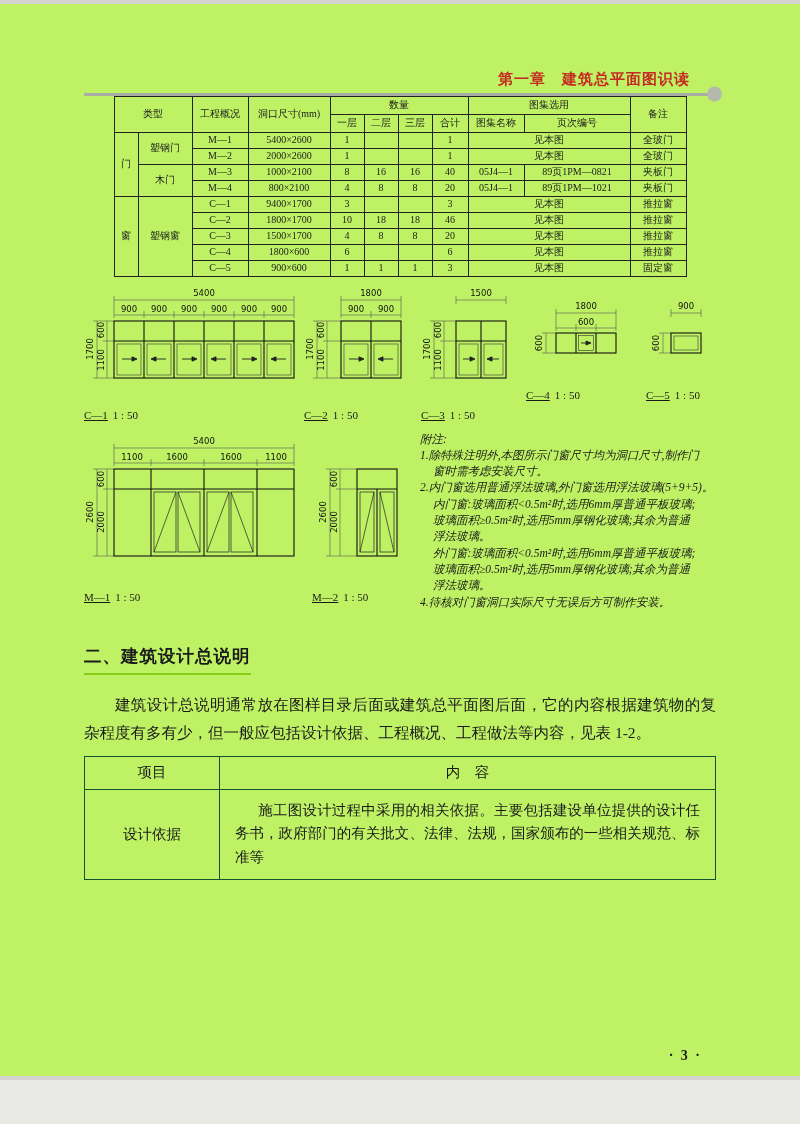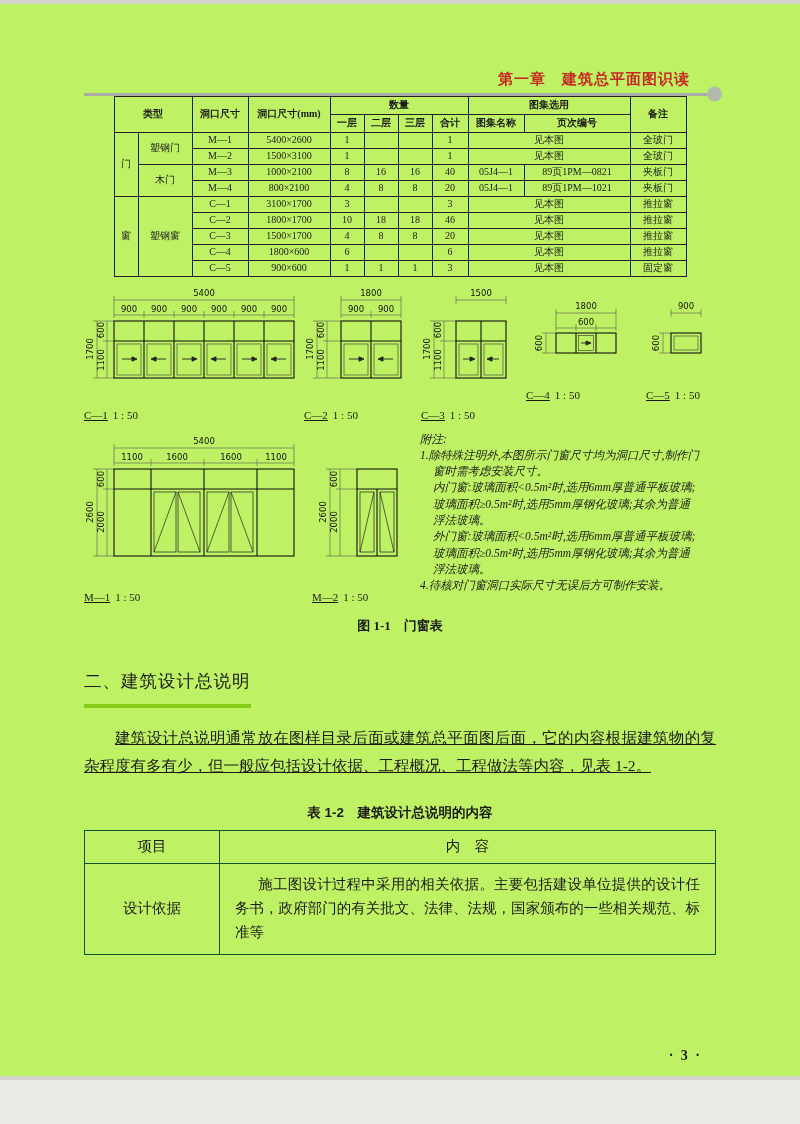--- a/index.html
+++ b/index.html
@@ -11,40 +11,40 @@
   
   .hdr{padding-top:70px;}
   .chapter{color:#c52a22;font-weight:bold;font-size:15px;text-align:right;letter-spacing:1px;padding-right:26px;margin-bottom:4px;font-family:"Liberation Sans",sans-serif;}
   .hdr-rule{height:2.5px;background:#a9aca4;position:relative;}
   .hdr-dot{position:absolute;right:-6px;top:50%;transform:translateY(-50%);width:15px;height:15px;border-radius:50%;background:#b4b9ae;}
 
   
   .dw-title{text-align:center;font-size:12px;margin:12px 0 3px;}
   table.dw{border-collapse:collapse;margin:0 auto;font-size:10px;}
   table.dw th,table.dw td{border:1px solid #222;text-align:center;padding:1px 2px;font-weight:normal;line-height:1.25;height:13px;}
-  table.dw th{height:15px;font-weight:bold;}
+  table.dw th{height:15px;}
 
   
   .row1{display:flex;justify-content:space-between;align-items:flex-start;margin-top:10px;}
   .row2{display:flex;align-items:flex-start;margin-top:14px;}
   .dwg-item{display:flex;flex-direction:column;}
   .fig-label{font-size:11px;margin-top:2px;white-space:nowrap;}
   .fig-name{text-decoration:underline;margin-right:5px;}
   .dt{font-size:8.5px;fill:#111;font-family:"DejaVu Sans",sans-serif;}
 
   
   .notes{flex:1;padding-left:8px;font-size:11.5px;line-height:1.42;margin-top:-4px;white-space:nowrap;font-style:italic;}
   .notes .ind{padding-left:13px;}
 
   .caption{text-align:center;font-weight:bold;font-size:13px;margin-top:14px;}
 
   
   .sec-head-wrap{margin-top:34px;}
-  .sec-head{display:inline-block;font-weight:normal;font-size:17.5px;letter-spacing:1px;padding-bottom:11px;border-bottom:4px solid #84cc16;font-family:"Liberation Sans",sans-serif;}
-  .para{font-size:15.5px;line-height:1.82;text-align:justify;text-indent:2em;margin:0;text-decoration:underline;}
+  .sec-head{display:inline-block;font-weight:bold;font-size:17.5px;letter-spacing:1px;padding-bottom:5px;border-bottom:2px solid #84cc16;font-family:"Liberation Sans",sans-serif;}
+  .para{font-size:15.5px;line-height:1.82;text-align:justify;text-indent:2em;margin:0;}
   .paras{margin-top:16px;}
 
   
   .t2-title{text-align:center;font-weight:bold;font-size:13.5px;margin-top:24px;font-family:"Liberation Sans",sans-serif;}
   table.t2{width:100%;border-collapse:collapse;margin-top:8px;font-size:14.5px;}
   table.t2 th,table.t2 td{border:1px solid #14532d;font-weight:normal;}
   table.t2 th{height:30px;text-align:center;}
   .t2-item{width:132px;text-align:center;}
   .t2-content-text{margin:0;padding:8px 14px;text-indent:1.6em;line-height:1.65;text-align:justify;}
 
@@ -78,21 +78,21 @@
           <col style="width:34px">
           <col style="width:34px">
           <col style="width:36px">
         <col style="width:56px">
           <col style="width:106px">
           <col style="width:56px">
       </colgroup>
       <tbody>
           <tr>
         <th colspan="2" rowspan="2">类型</th>
-        <th rowspan="2">洞口尺寸</th>
+        <th rowspan="2">工程概况</th>
         <th rowspan="2">洞口尺寸(mm)</th>
         <th colspan="4">数量</th>
         <th colspan="2">图集选用</th>
         <th rowspan="2">备注</th>
       </tr>
       <tr>
         <th>一层</th>
         <th>二层</th>
         <th>三层</th>
         <th>合计</th>
@@ -106,21 +106,21 @@
         <td>5400×2600</td>
         <td>1</td>
         <td></td>
         <td></td>
         <td>1</td>
         <td colspan="2">见本图</td>
         <td>全玻门</td>
       </tr>
       <tr>
         <td>M—2</td>
-        <td>1500×3100</td>
+        <td>2000×2600</td>
         <td>1</td>
         <td></td>
         <td></td>
         <td>1</td>
         <td colspan="2">见本图</td>
         <td>全玻门</td>
       </tr>
       <tr>
         <td rowspan="2">木门</td>
         <td>M—3</td>
@@ -141,21 +141,21 @@
         <td>8</td>
         <td>20</td>
         <td>05J4—1</td>
         <td>89页1PM—1021</td>
         <td>夹板门</td>
       </tr>
       <tr>
         <td rowspan="5">窗</td>
         <td rowspan="5">塑钢窗</td>
         <td>C—1</td>
-        <td>3100×1700</td>
+        <td>9400×1700</td>
         <td>3</td>
         <td></td>
         <td></td>
         <td>3</td>
         <td colspan="2">见本图</td>
         <td>推拉窗</td>
       </tr>
       <tr>
         <td>C—2</td>
         <td>1800×1700</td>
@@ -478,40 +478,39 @@
         </svg>
         <div class="fig-label">
           <span class="fig-name">M—2</span><span>1 : 50</span>
         </div>
       </div>
 
       <div class="notes">
         <div>附注:</div>
         <div>1.除特殊注明外,本图所示门窗尺寸均为洞口尺寸,制作门</div>
         <div class="ind">窗时需考虑安装尺寸。</div>
+        <div>2.内门窗选用普通浮法玻璃,外门窗选用浮法玻璃(5+9+5)。</div>
         <div class="ind">内门窗:玻璃面积&lt;0.5m²时,选用6mm厚普通平板玻璃;</div>
         <div class="ind">玻璃面积≥0.5m²时,选用5mm厚钢化玻璃;其余为普通</div>
         <div class="ind">浮法玻璃。</div>
         <div class="ind">外门窗:玻璃面积&lt;0.5m²时,选用6mm厚普通平板玻璃;</div>
         <div class="ind">玻璃面积≥0.5m²时,选用5mm厚钢化玻璃;其余为普通</div>
         <div class="ind">浮法玻璃。</div>
         <div>4.待核对门窗洞口实际尺寸无误后方可制作安装。</div>
       </div>
     </div>
 
-    <div class="caption">图 1-1　门窗表</div>
 
     <div class="sec-head-wrap">
       <span class="sec-head">二、建筑设计总说明</span>
     </div>
     <div class="paras">
       <p class="para">建筑设计总说明通常放在图样目录后面或建筑总平面图后面，它的内容根据建筑物的复杂程度有多有少，但一般应包括设计依据、工程概况、工程做法等内容，见表 1-2。</p>
     </div>
 
-    <div class="t2-title">表 1-2　建筑设计总说明的内容</div>
     <table class="t2">
       <tbody>
           <tr>
         <th class="t2-item">项目</th>
         <th>内　容</th>
       </tr>
       <tr>
         <td class="t2-item">设计依据</td>
         <td>
           <p class="t2-content-text">施工图设计过程中采用的相关依据。主要包括建设单位提供的设计任务书，政府部门的有关批文、法律、法规，国家颁布的一些相关规范、标准等</p>

